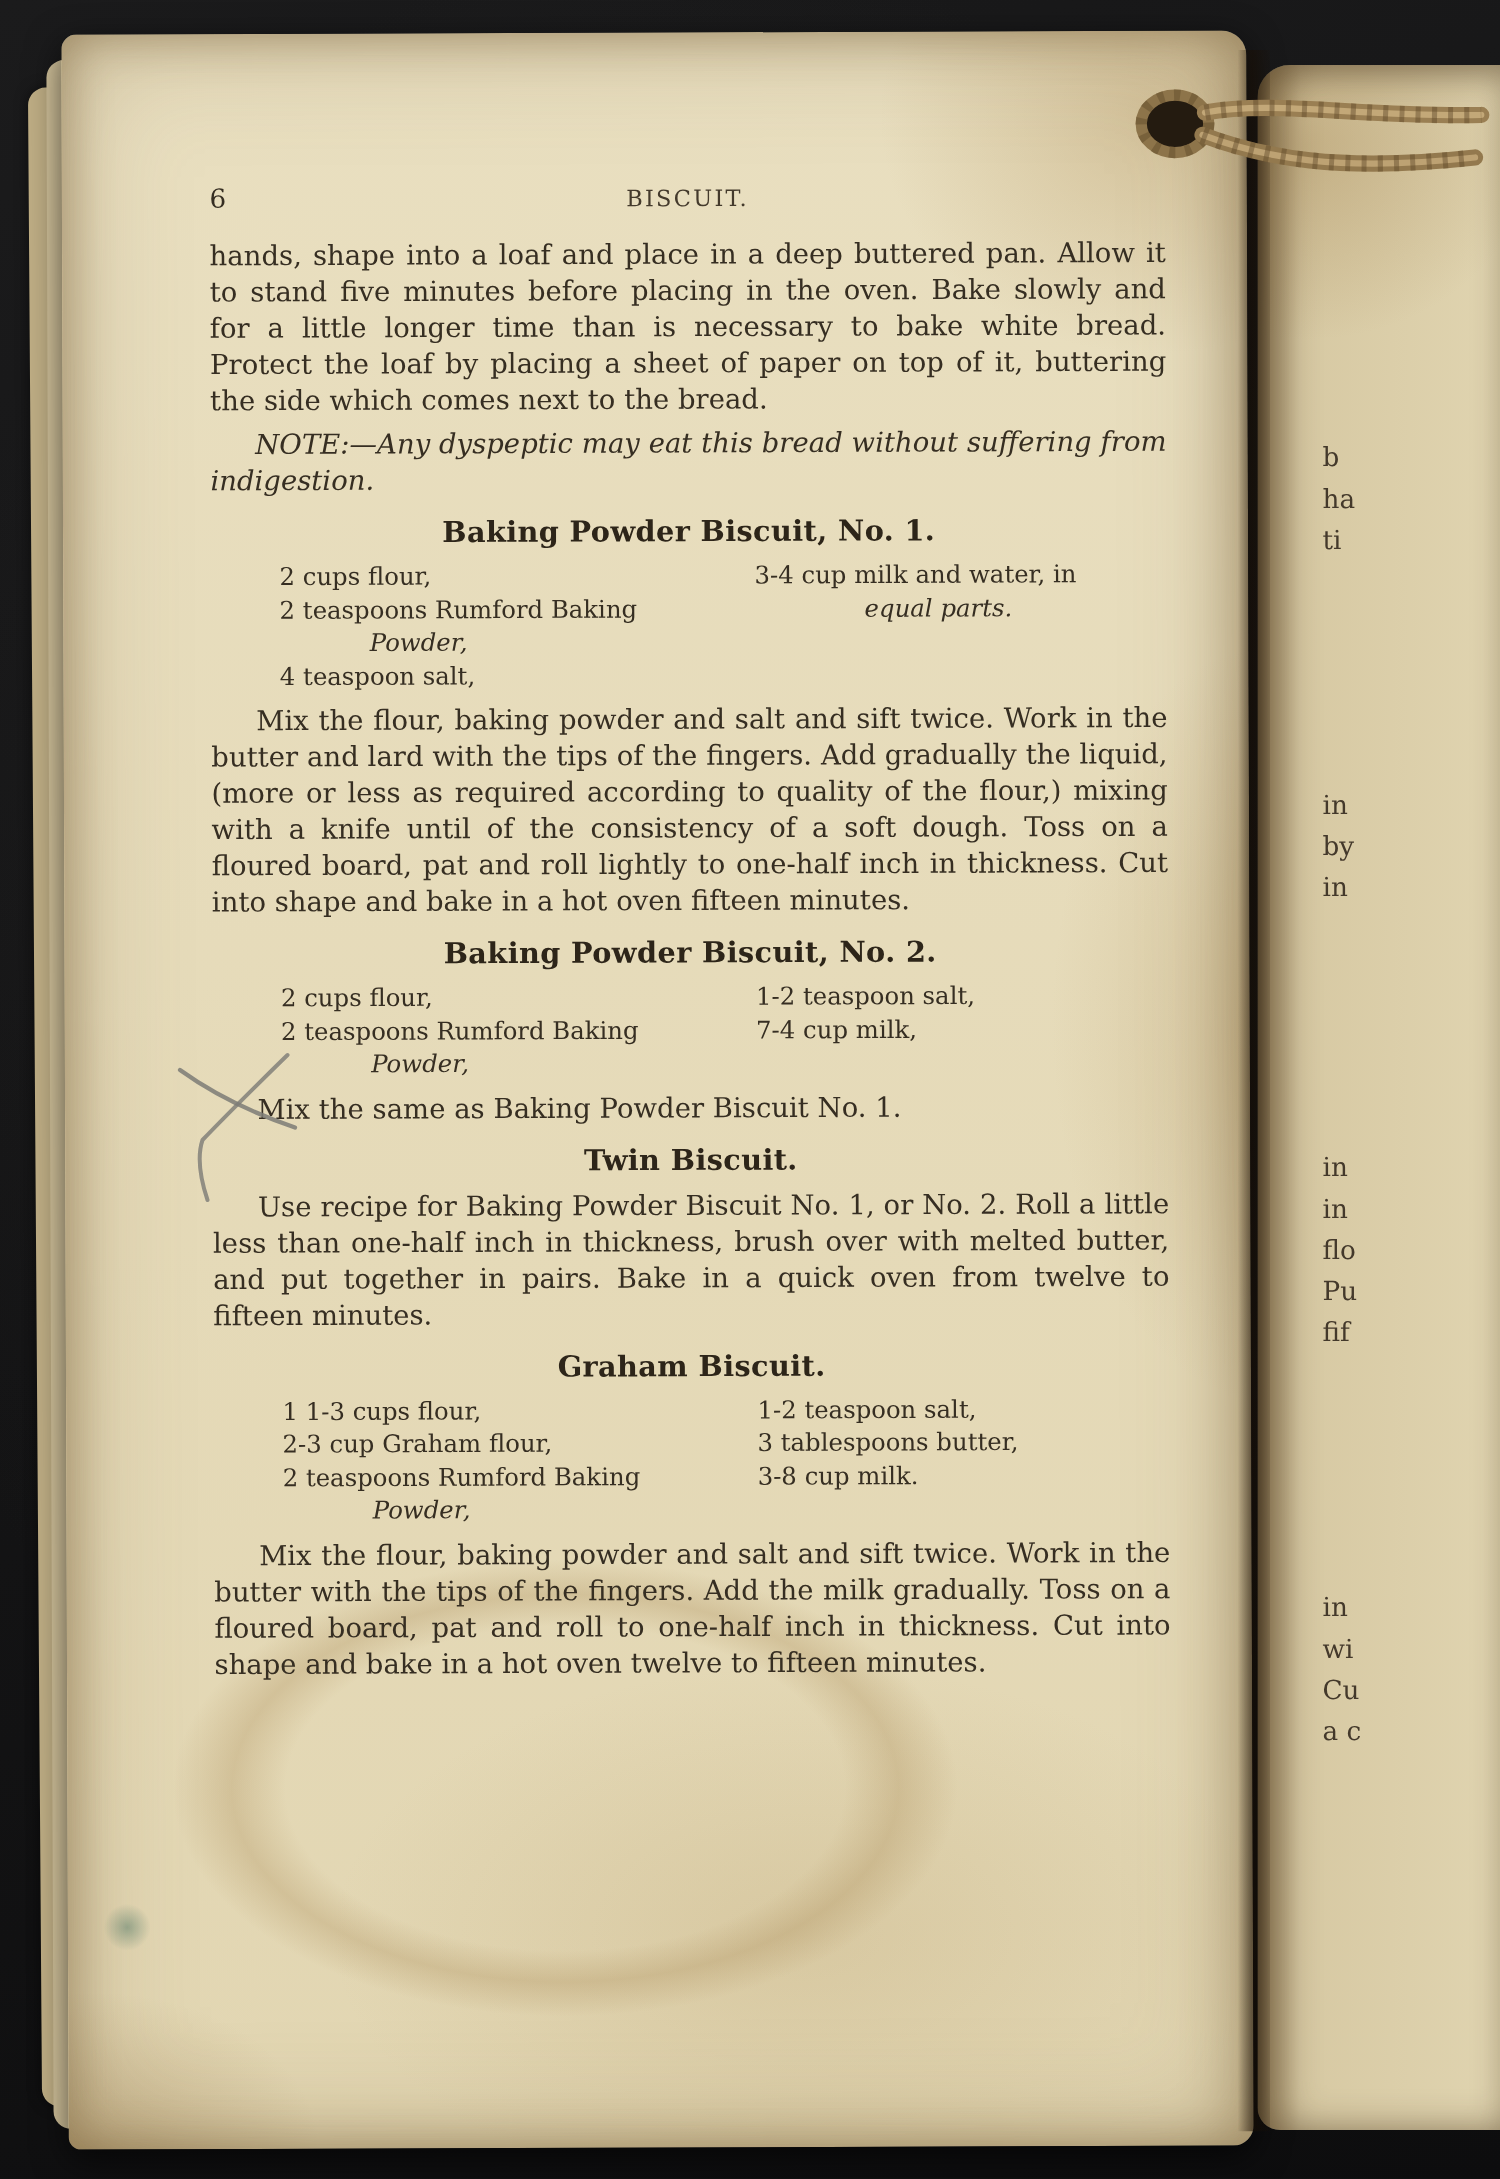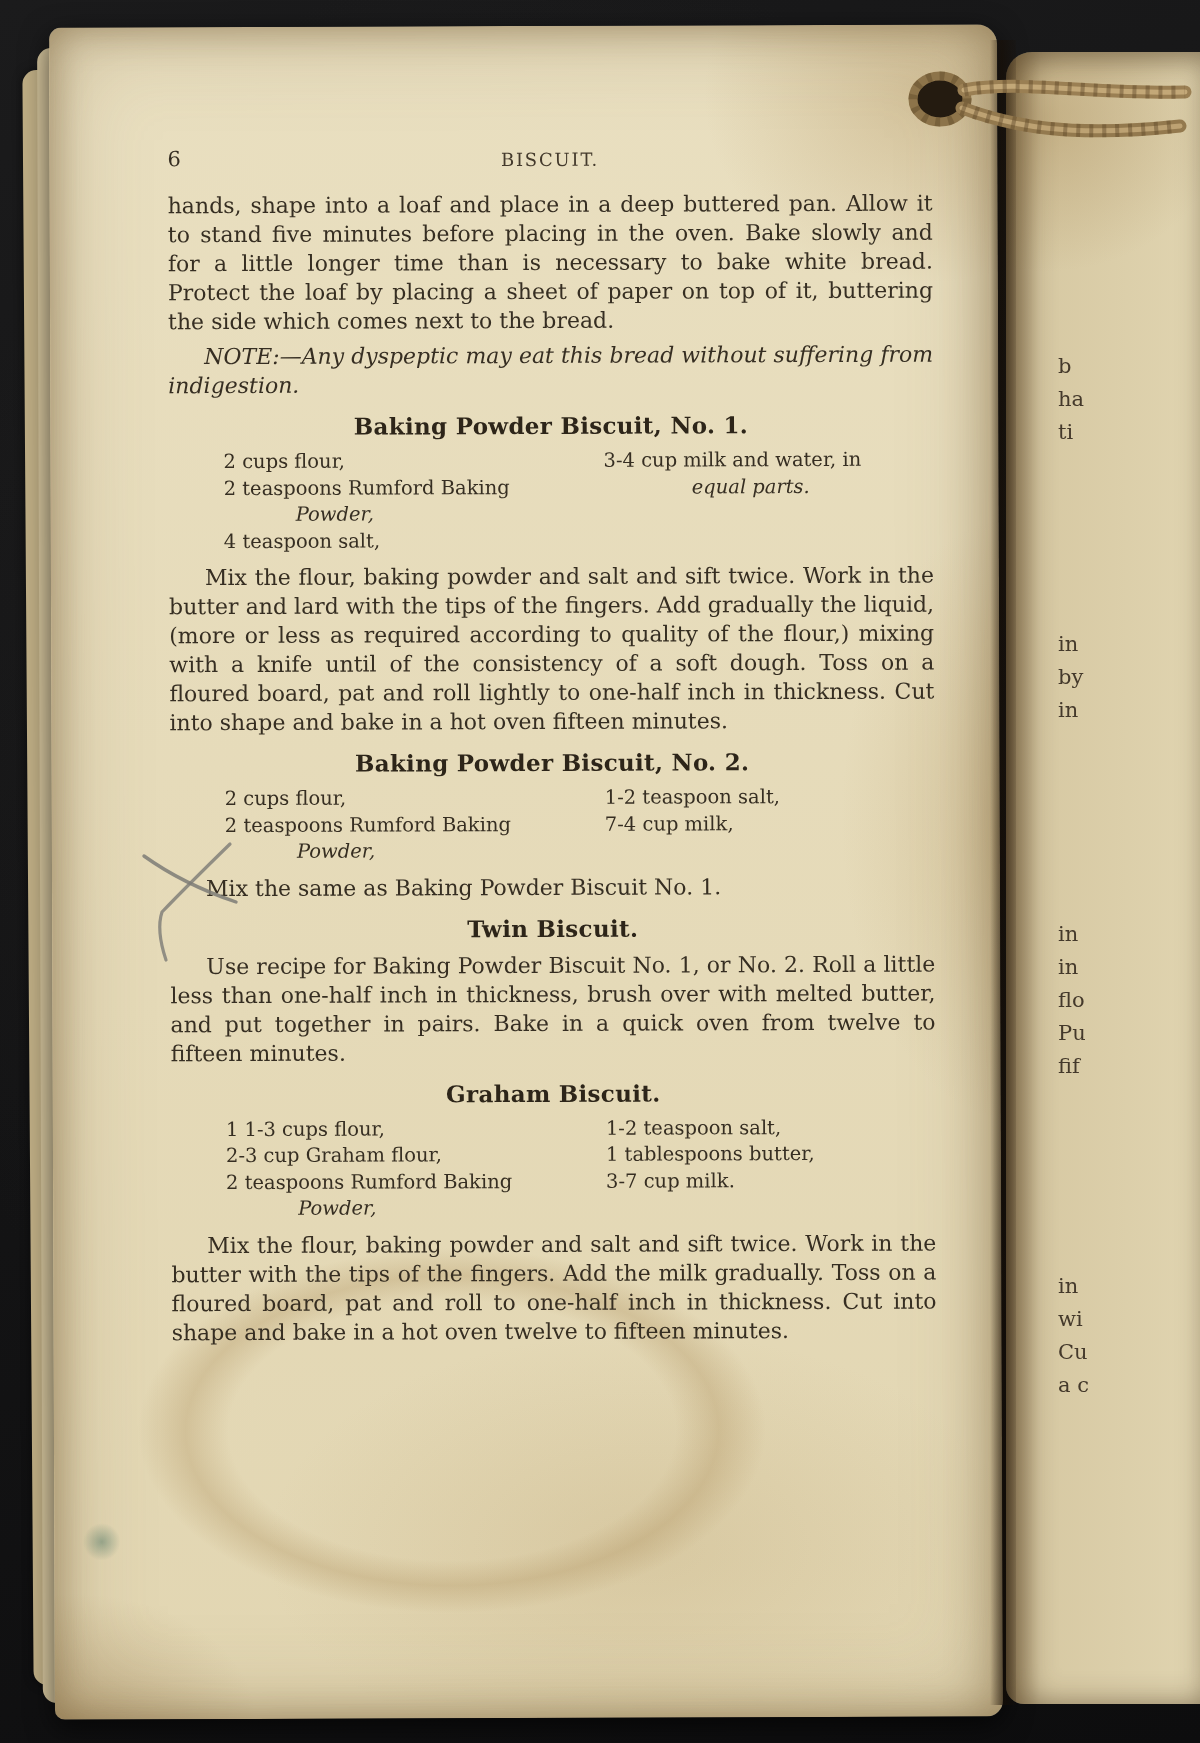--- a/index.html
+++ b/index.html
@@ -178,22 +178,22 @@
         <h2 class="recipe-title">Graham Biscuit.</h2>
         <div class="ingredients">
           <div class="ing-left">
             <div class="ing-line">1 1-3 cups flour,</div>
             <div class="ing-line">2-3 cup Graham flour,</div>
             <div class="ing-line">2 teaspoons Rumford Baking</div>
             <div class="ing-line cont">Powder,</div>
           </div>
           <div class="ing-right">
             <div class="ing-line">1-2 teaspoon salt,</div>
-            <div class="ing-line">1 tablespoons butter,</div>
-            <div class="ing-line">3-7 cup milk.</div>
+            <div class="ing-line">3 tablespoons butter,</div>
+            <div class="ing-line">3-8 cup milk.</div>
           </div>
         </div>
         <p class="para indent">Mix the flour, baking powder and salt and sift twice. Work in the butter with the tips of the fingers. Add the milk gradually. Toss on a floured board, pat and roll to one-half inch in thickness. Cut into shape and bake in a hot oven twelve to fifteen minutes.</p>
       </section>
 
     </div>
   </div>
 
   <svg class="pencil-x" width="130" height="135" viewBox="0 0 130 135">
     <path d="M 16 24 Q 55 52 108 70" fill="none" stroke="#7c7b75" stroke-width="3.4" stroke-linecap="round" opacity="0.85"></path>

